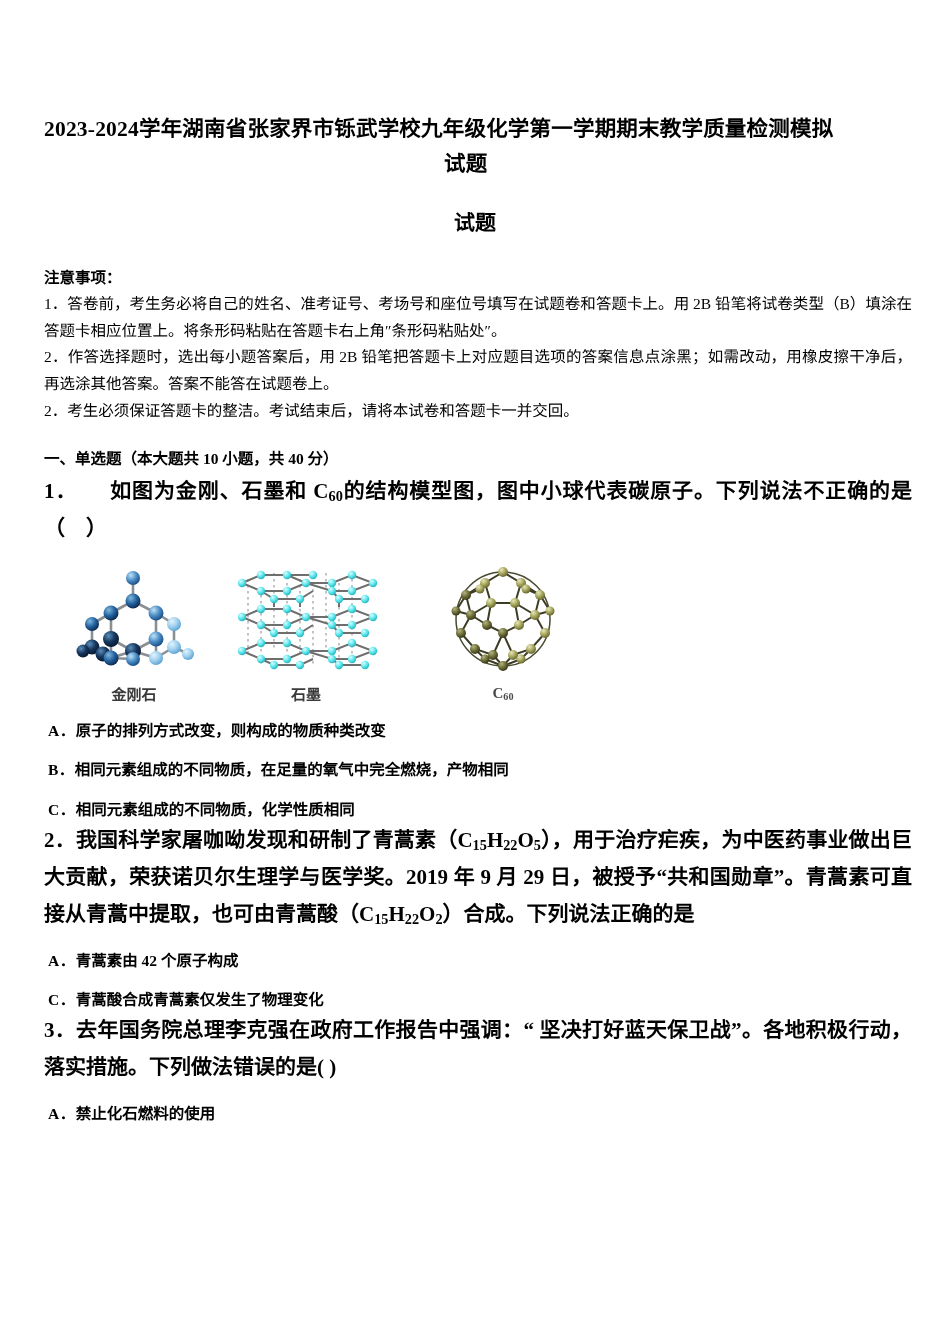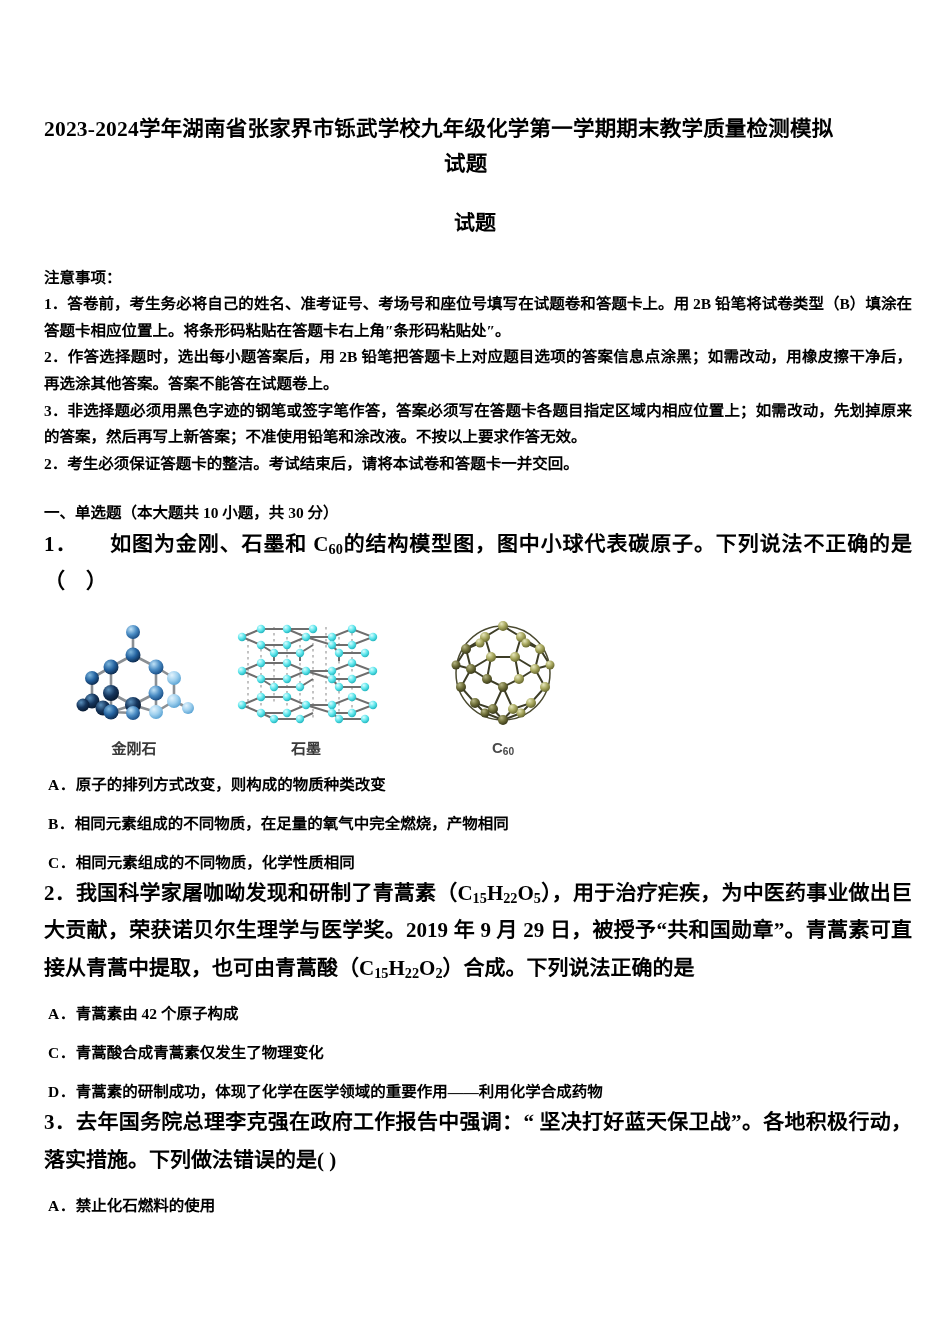--- a/index.html
+++ b/index.html
@@ -49,21 +49,21 @@
     margin-top: 30px;
   }
   .notice-head {
     font-size: 15.5px;
     font-weight: bold;
     line-height: 1.5;
     margin: 0 0 2px 0;
   }
   .notice-item {
     font-size: 15.5px;
-    font-weight: bold;
+    font-weight: normal;
     line-height: 1.72;
     margin: 0;
     text-align: justify;
     text-align-last: left;
     text-justify: inter-ideograph;
   }
 
   
   .section-head {
     font-size: 15.5px;
@@ -99,42 +99,42 @@
   sub {
     font-size: 0.68em;
     vertical-align: -0.22em;
     font-weight: bold;
   }
 
   
   .figure-row {
     margin: 14px 0 0 0;
     display: flex;
-    align-items: flex-end;
+    align-items: center;
     padding-left: 18px;
   }
   .fig-cell {
     display: flex;
     flex-direction: column;
     align-items: center;
   }
   .fig-cell.diamond  { width: 150px; }
   .fig-cell.graphite { width: 170px; margin-left: 10px; }
   .fig-cell.fullerene{ width: 170px; margin-left: 28px; }
 
   .fig-canvas { display: block; }
   .fig-caption {
     font-size: 15px;
     font-weight: bold;
     color: #3a3a3a;
     margin-top: 10px;
     font-family: "DejaVu Sans", "Liberation Sans", sans-serif;
   }
   .fig-caption.latin {
-    font-family: Liberation Sans, sans-serif;
+    font-family: Liberation Serif, serif;
     color: #4a4a4a;
   }
   .cap-diamond { margin-left: -6px; }
   .cap-graphite { margin-left: -2px; }
   .cap-c60 { margin-left: -4px; }
 </style>
 </head>
 <body>
 
 <div class="page">
@@ -143,25 +143,24 @@
     <span>2023-2024学年湖南省张家界市铄武学校九年级化学第一学期期末教学质量检测模拟</span>
     <span class="title-tail">试题</span>
   </h1>
 
   <div class="subtitle">试题</div>
 
   <div class="notice">
     <p class="notice-head">注意事项：</p>
     <p class="notice-item">1．答卷前，考生务必将自己的姓名、准考证号、考场号和座位号填写在试题卷和答题卡上。用 2B 铅笔将试卷类型（B）填涂在答题卡相应位置上。将条形码粘贴在答题卡右上角″条形码粘贴处″。</p>
     <p class="notice-item">2．作答选择题时，选出每小题答案后，用 2B 铅笔把答题卡上对应题目选项的答案信息点涂黑；如需改动，用橡皮擦干净后，再选涂其他答案。答案不能答在试题卷上。</p>
-    <p class="notice-item">3．非选择题必须用黑色字迹的钢笔或签字笔作答，答案必须写在答题卡各题目指定区域内相应位置上；如需改动，先划掉原来的答案，然后再写上新答案；不准使用铅笔和涂改液。不按以上要求作答无效。</p>
     <p class="notice-item">2．考生必须保证答题卡的整洁。考试结束后，请将本试卷和答题卡一并交回。</p>
   </div>
 
-  <p class="section-head">一、单选题（本大题共 10 小题，共 30 分）</p>
+  <p class="section-head">一、单选题（本大题共 10 小题，共 40 分）</p>
 
   <p class="question"><span>1．</span><span class="q-indent"></span><span>如图为金刚、石墨和 C</span><sub>60</sub><span>的结构模型图，图中小球代表碳原子。下列说法不正确的是（</span><span>&nbsp;&nbsp;&nbsp;&nbsp;</span><span>）</span></p>
 
   <div class="figure-row">
 
     <div class="fig-cell diamond">
       <svg class="fig-canvas" width="135" height="112" viewBox="0 0 135 112">
         <defs>
           <radialGradient id="gD1" cx="35%" cy="30%" r="72%">
             <stop offset="0%" stop-color="#bfe2f7"></stop>
@@ -349,19 +348,18 @@
   </div>
 
   <p class="option"><span class="opt-label">A．</span><span>原子的排列方式改变，则构成的物质种类改变</span></p>
   <p class="option"><span class="opt-label">B．</span><span>相同元素组成的不同物质，在足量的氧气中完全燃烧，产物相同</span></p>
   <p class="option"><span class="opt-label">C．</span><span>相同元素组成的不同物质，化学性质相同</span></p>
 
   <p class="question"><span>2．</span><span>我国科学家屠咖呦发现和研制了青蒿素（C</span><sub>15</sub><span>H</span><sub>22</sub><span>O</span><sub>5</sub><span>），用于治疗疟疾，为中医药事业做出巨大贡献，荣获诺贝尔生理学与医学奖。2019 年 9 月 29 日，被授予“共和国勋章”。青蒿素可直接从青蒿中提取，也可由青蒿酸（C</span><sub>15</sub><span>H</span><sub>22</sub><span>O</span><sub>2</sub><span>）合成。下列说法正确的是</span></p>
 
   <p class="option"><span class="opt-label">A．</span><span>青蒿素由 42 个原子构成</span></p>
   <p class="option"><span class="opt-label">C．</span><span>青蒿酸合成青蒿素仅发生了物理变化</span></p>
-  <p class="option"><span class="opt-label">D．</span><span>青蒿素的研制成功，体现了化学在医学领域的重要作用——利用化学合成药物</span></p>
 
   <p class="question"><span>3．</span><span>去年国务院总理李克强在政府工作报告中强调：“ 坚决打好蓝天保卫战”。各地积极行动，落实措施。下列做法错误的是( )</span></p>
 
   <p class="option"><span class="opt-label">A．</span><span>禁止化石燃料的使用</span></p>
 
 </div>
 
 </body></html>

